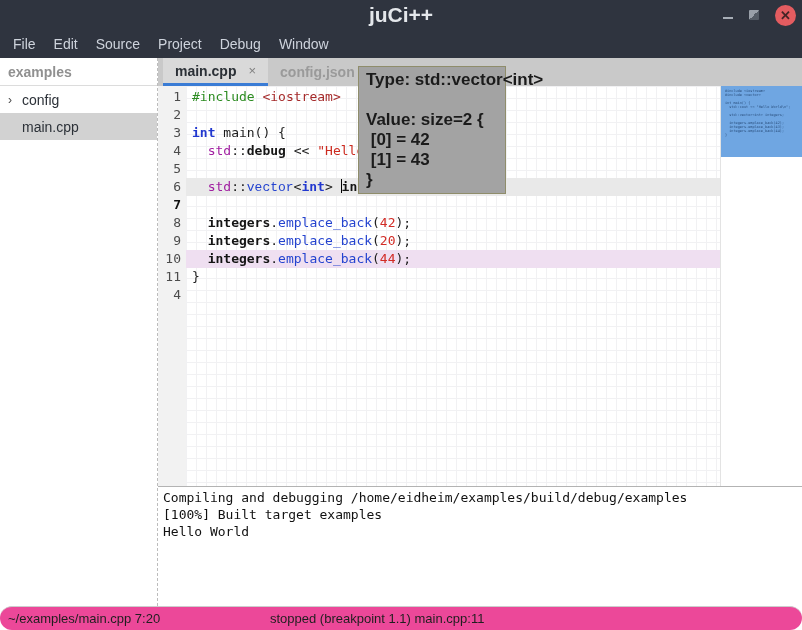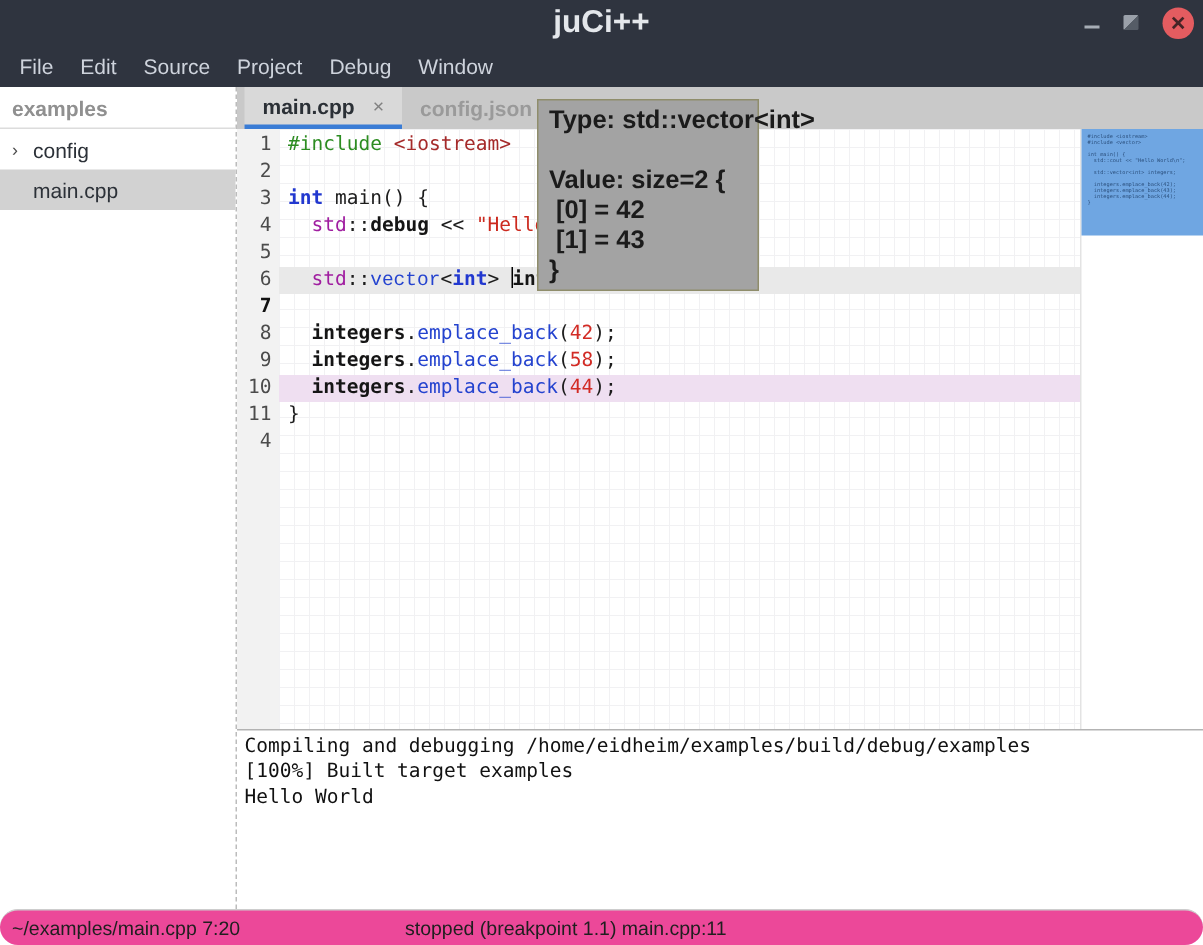--- a/index.html
+++ b/index.html
@@ -157,21 +157,21 @@
           </div>
         <div class="codepane" id="codepane">
             <div class="cline"><span class="tk-pp">#include</span><span class="tk-pl"> </span><span class="tk-inc">&lt;iostream&gt;</span></div>
             <div class="cline"></div>
             <div class="cline"><span class="tk-kw">int</span><span class="tk-pl"> main() {</span></div>
             <div class="cline"><span class="tk-pl">  </span><span class="tk-ns">std</span><span class="tk-pl">::</span><span class="tk-var">debug</span><span class="tk-pl"> &lt;&lt; </span><span class="tk-str">"Hello World\n"</span><span class="tk-pl">;</span></div>
             <div class="cline"></div>
             <div class="cline hl-current"><span class="tk-pl">  </span><span class="tk-ns">std</span><span class="tk-pl">::</span><span class="tk-ty">vector</span><span class="tk-pl">&lt;</span><span class="tk-kw">int</span><span class="tk-pl">&gt; </span><span class="caret"></span><span class="tk-var">integers</span><span class="tk-pl">;</span></div>
             <div class="cline"></div>
             <div class="cline"><span class="tk-pl">  </span><span class="tk-var">integers</span><span class="tk-pl">.</span><span class="tk-fn">emplace_back</span><span class="tk-pl">(</span><span class="tk-num">42</span><span class="tk-pl">);</span></div>
-            <div class="cline"><span class="tk-pl">  </span><span class="tk-var">integers</span><span class="tk-pl">.</span><span class="tk-fn">emplace_back</span><span class="tk-pl">(</span><span class="tk-num">58</span><span class="tk-pl">);</span></div>
+            <div class="cline"><span class="tk-pl">  </span><span class="tk-var">integers</span><span class="tk-pl">.</span><span class="tk-fn">emplace_back</span><span class="tk-pl">(</span><span class="tk-num">20</span><span class="tk-pl">);</span></div>
             <div class="cline hl-debug"><span class="tk-pl">  </span><span class="tk-var">integers</span><span class="tk-pl">.</span><span class="tk-fn">emplace_back</span><span class="tk-pl">(</span><span class="tk-num">44</span><span class="tk-pl">);</span></div>
             <div class="cline"><span class="tk-pl">}</span></div>
           </div>
         <div class="minimap">
           <div class="minimap-viewport">
             <pre class="minimap-code" id="minimapcode">#include &lt;iostream&gt;
 #include &lt;vector&gt;
 
 int main() {
   std::cout &lt;&lt; "Hello World\n";

